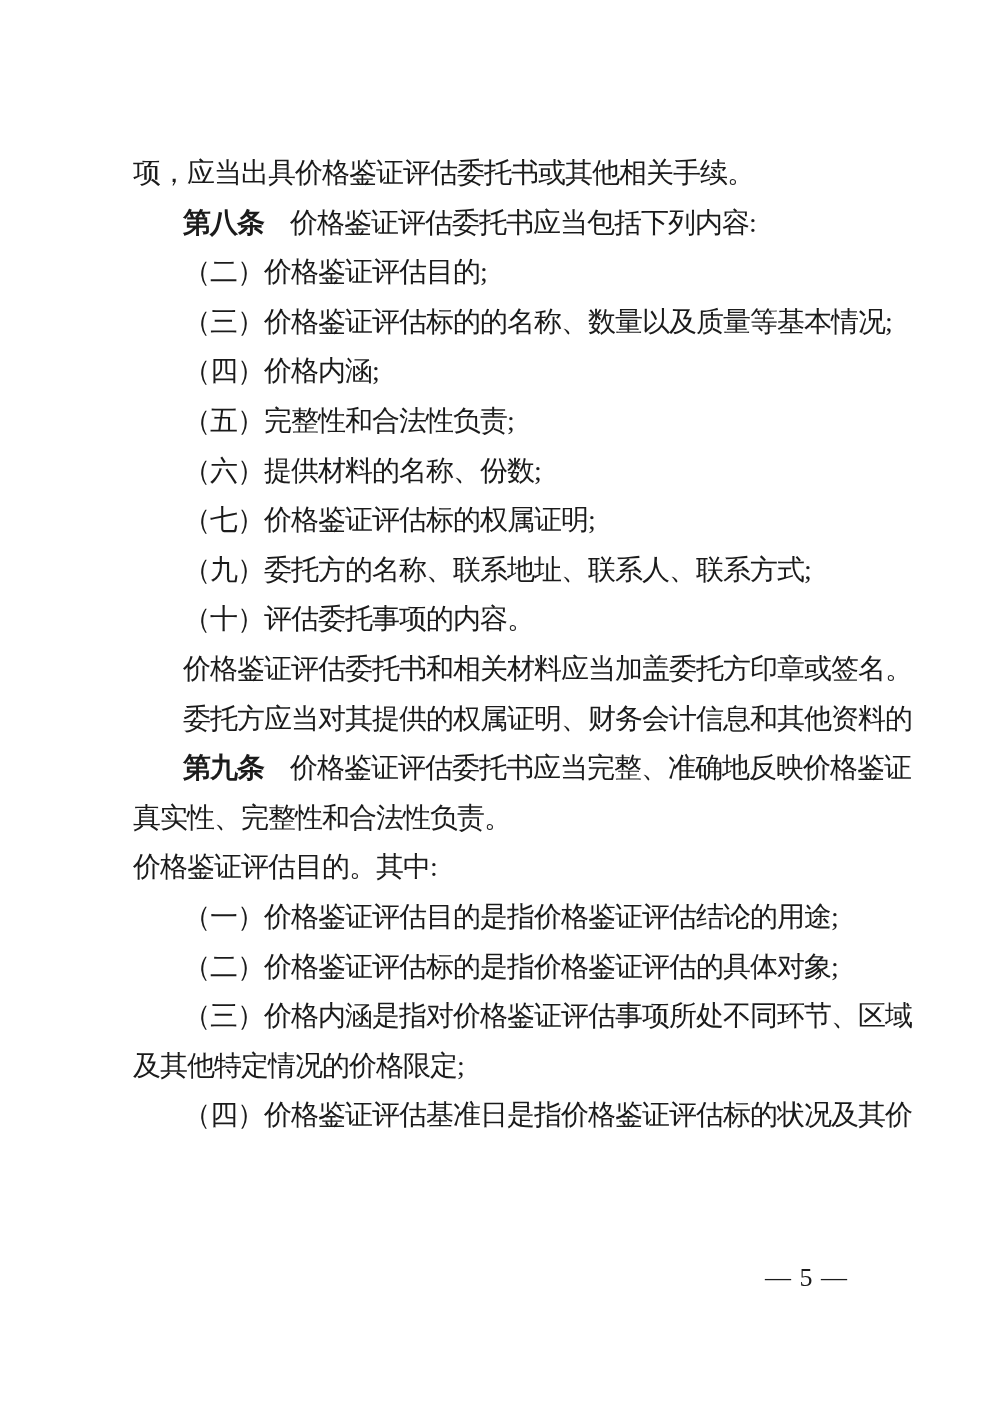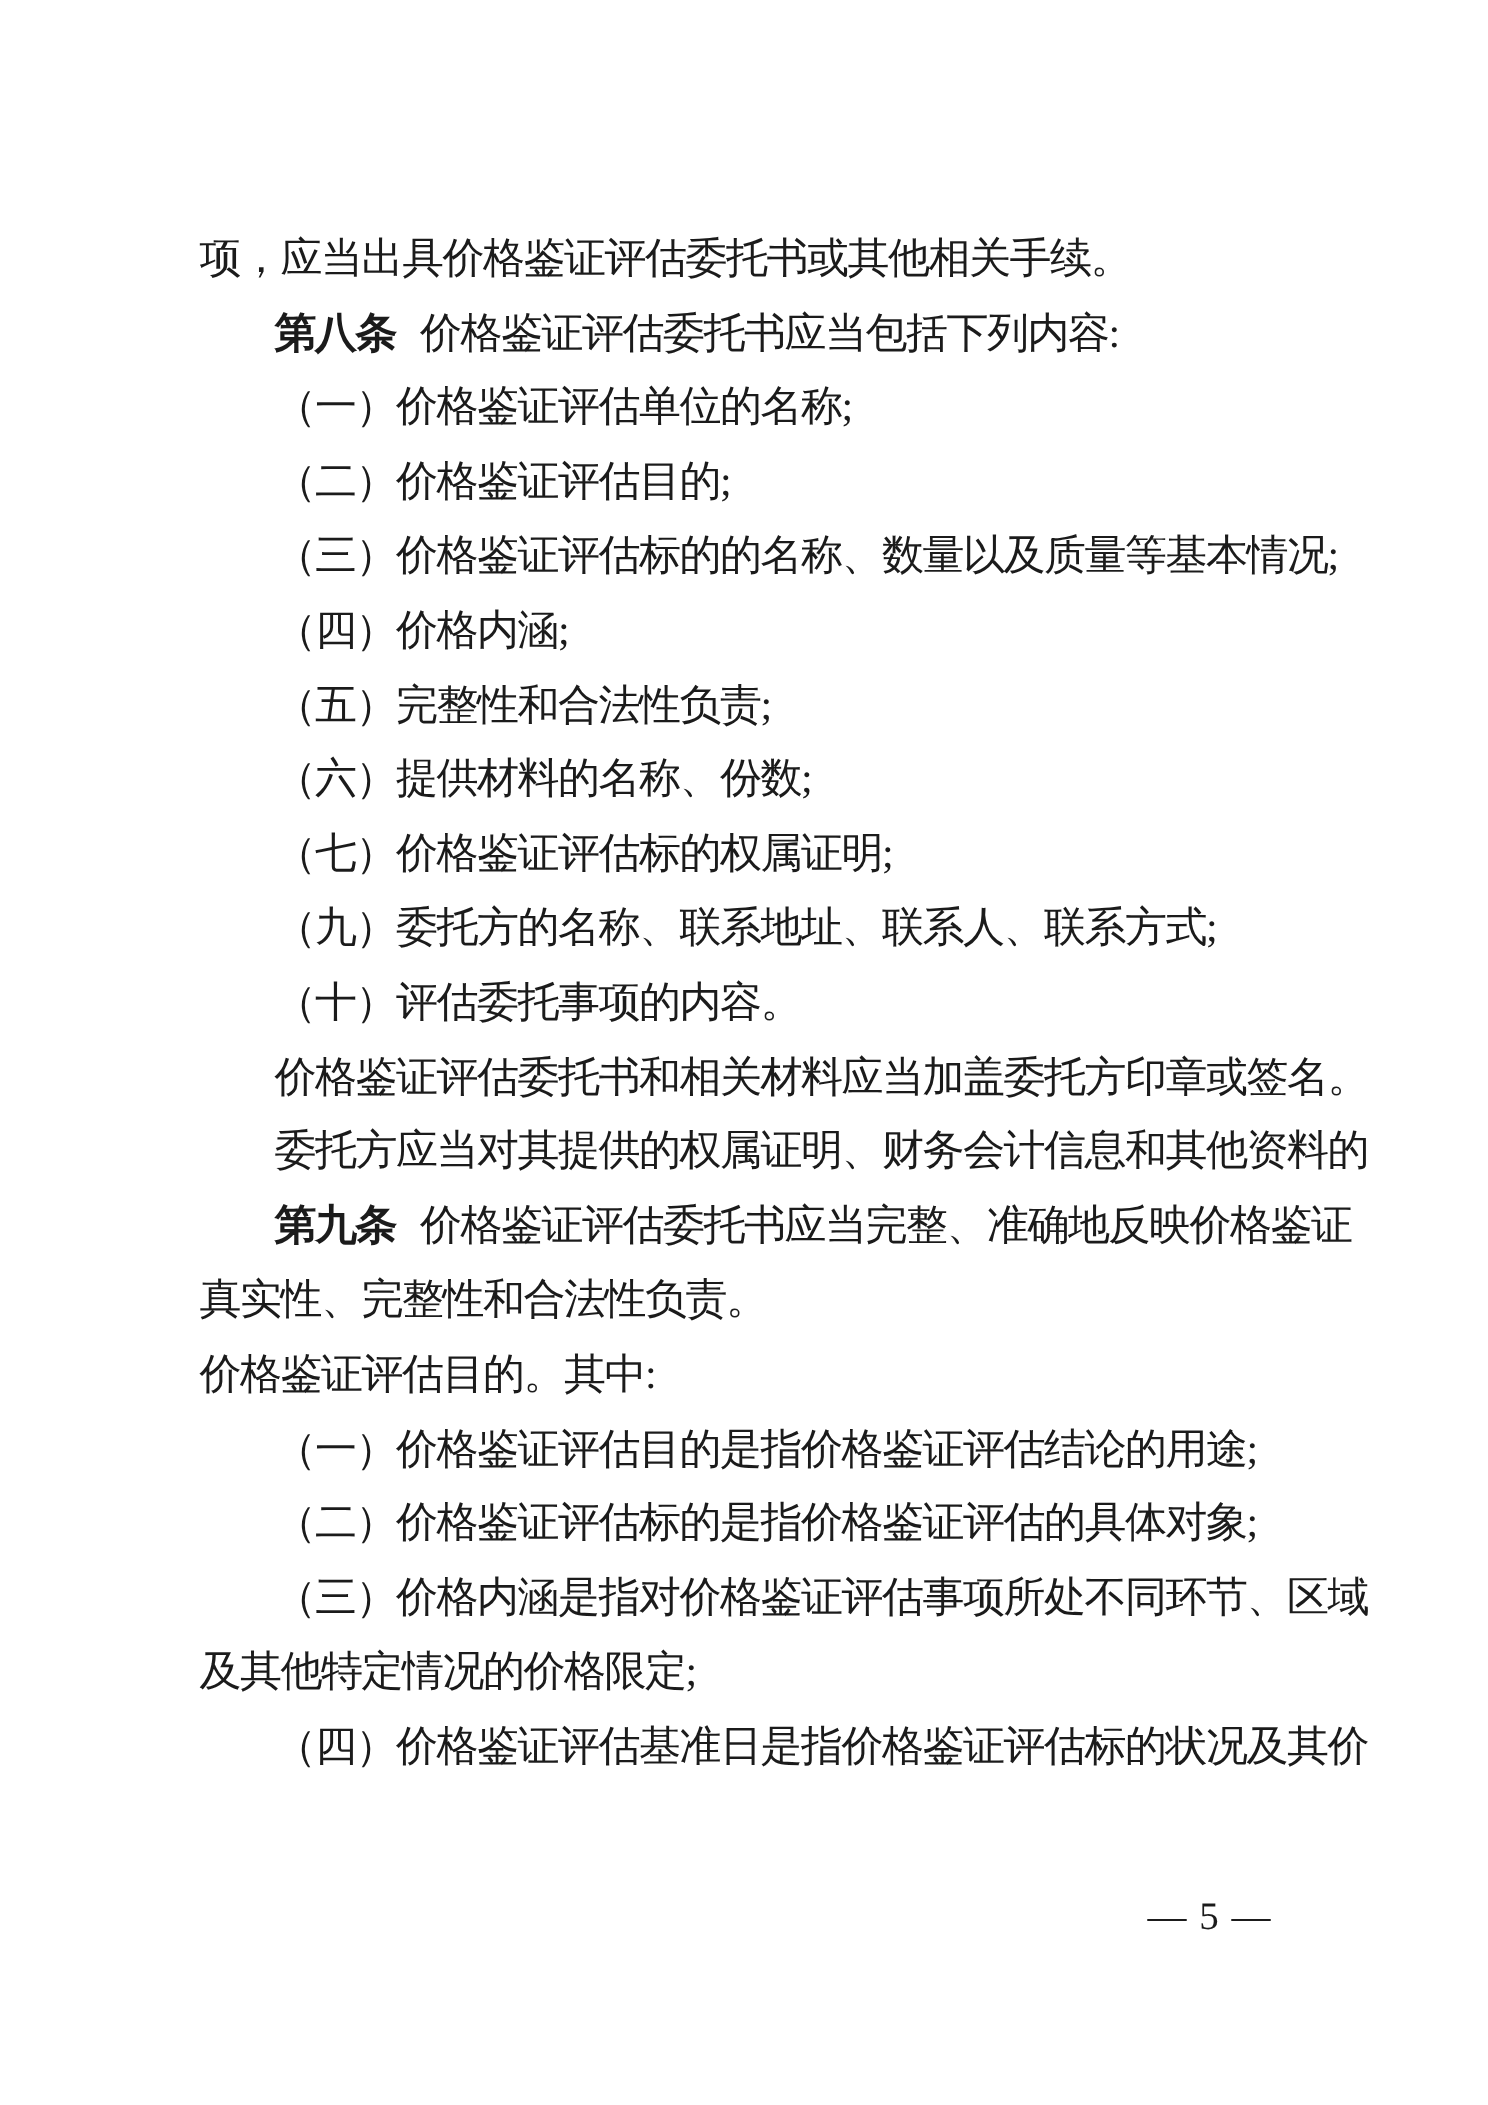--- a/index.html
+++ b/index.html
@@ -31,21 +31,21 @@
     line-height: 49.6px;
     font-size: 28px;
     letter-spacing: -1px;
     white-space: nowrap;
   }
   .line.ind {
     padding-left: 50px;
   }
   .term {
     font-weight: 700;
-    margin-right: 16px;
+    margin-right: 26px;
   }
   .page-number {
     position: absolute;
     top: 1258px;
     left: 0;
     right: 144px;
     text-align: right;
     font-size: 26px;
     letter-spacing: 1px;
     line-height: 40px;
@@ -54,21 +54,20 @@
 </style>
 </head>
 <body>
 
 <div class="page">
   <div class="content">
     <div class="line">项，应当出具价格鉴证评估委托书或其他相关手续。</div>
     <div class="line ind">
       <span class="term">第八条</span><span>价格鉴证评估委托书应当包括下列内容:</span>
     </div>
-    <div class="line ind">（一）价格鉴证评估单位的名称;</div>
     <div class="line ind">（二）价格鉴证评估目的;</div>
     <div class="line ind">（三）价格鉴证评估标的的名称、数量以及质量等基本情况;</div>
     <div class="line ind">（四）价格内涵;</div>
     <div class="line ind">（五）完整性和合法性负责;</div>
     <div class="line ind">（六）提供材料的名称、份数;</div>
     <div class="line ind">（七）价格鉴证评估标的权属证明;</div>
     <div class="line ind">（九）委托方的名称、联系地址、联系人、联系方式;</div>
     <div class="line ind">（十）评估委托事项的内容。</div>
     <div class="line ind">价格鉴证评估委托书和相关材料应当加盖委托方印章或签名。</div>
     <div class="line ind">委托方应当对其提供的权属证明、财务会计信息和其他资料的</div>

